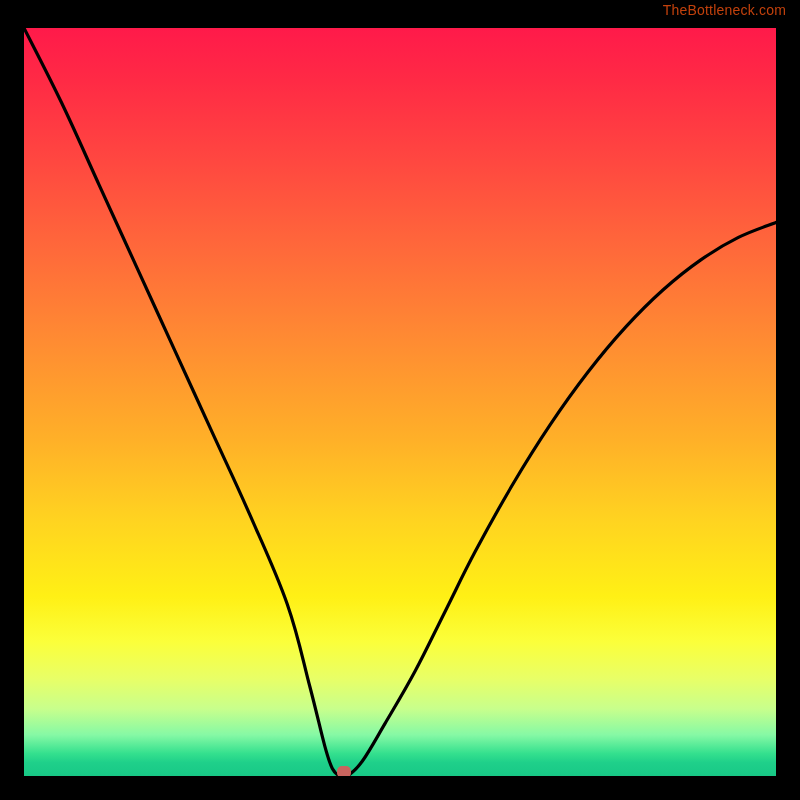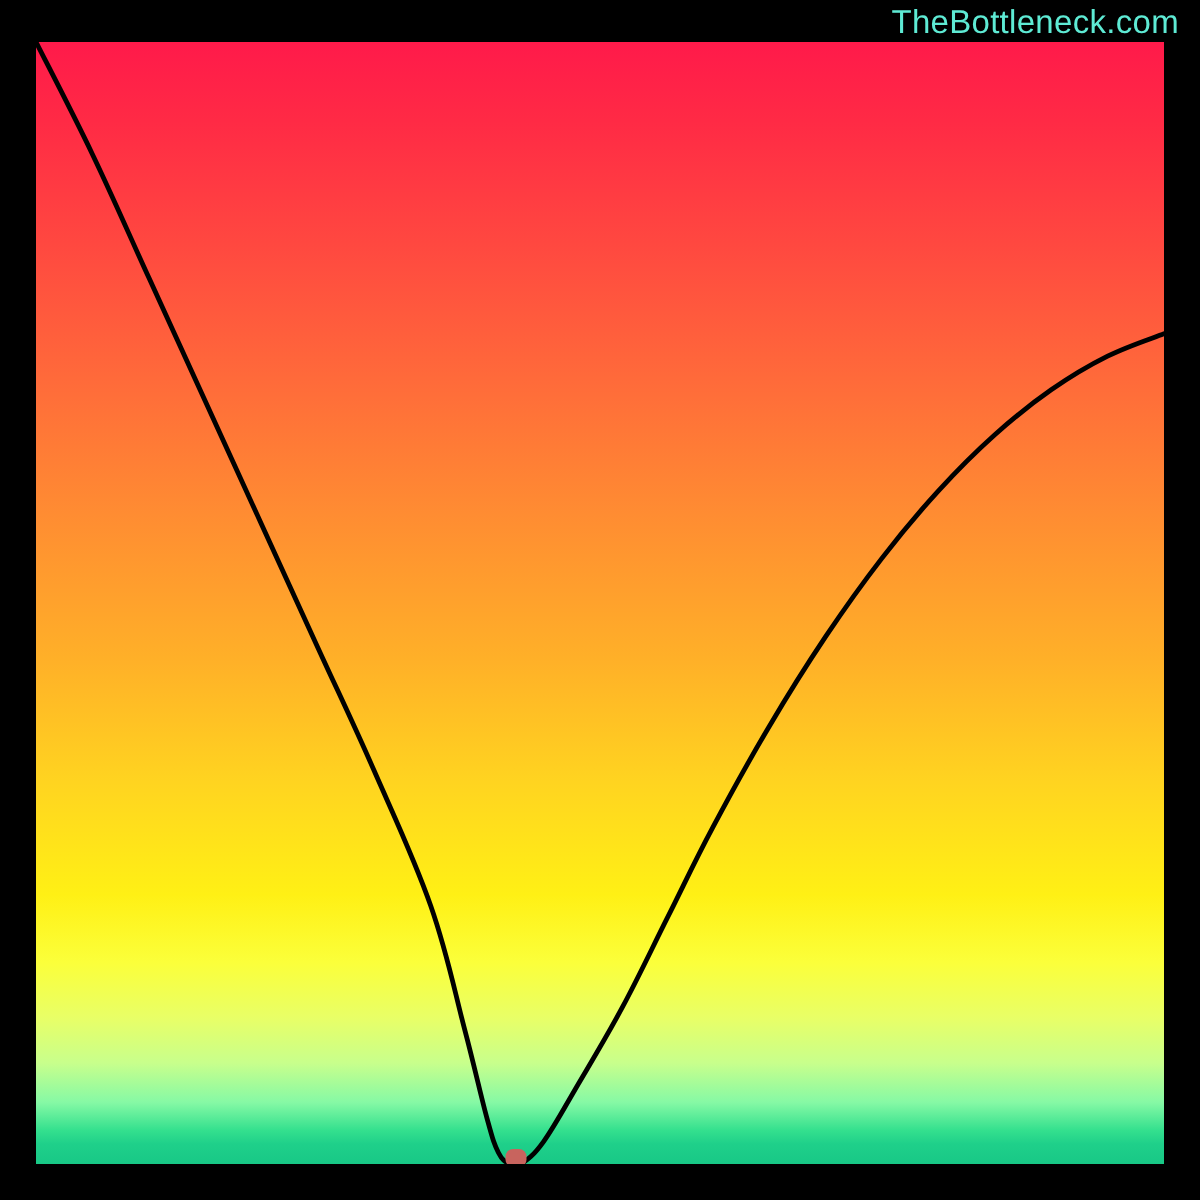--- a/index.html
+++ b/index.html
@@ -14,22 +14,22 @@
   .container {
     position: relative;
     width: 800px;
     height: 800px;
     background: #000;
   }
   .watermark {
     position: absolute;
     top: 2px;
     right: 14px;
-    font-size: 22px;
-    color: #5eead4;
+    font-size: 14px;
+    color: #c2410c;
     font-weight: 500;
     letter-spacing: 0.2px;
   }
   .plot-area {
     position: absolute;
     left: 24px;
     top: 28px;
     width: 752px;
     height: 748px;
     overflow: hidden;

